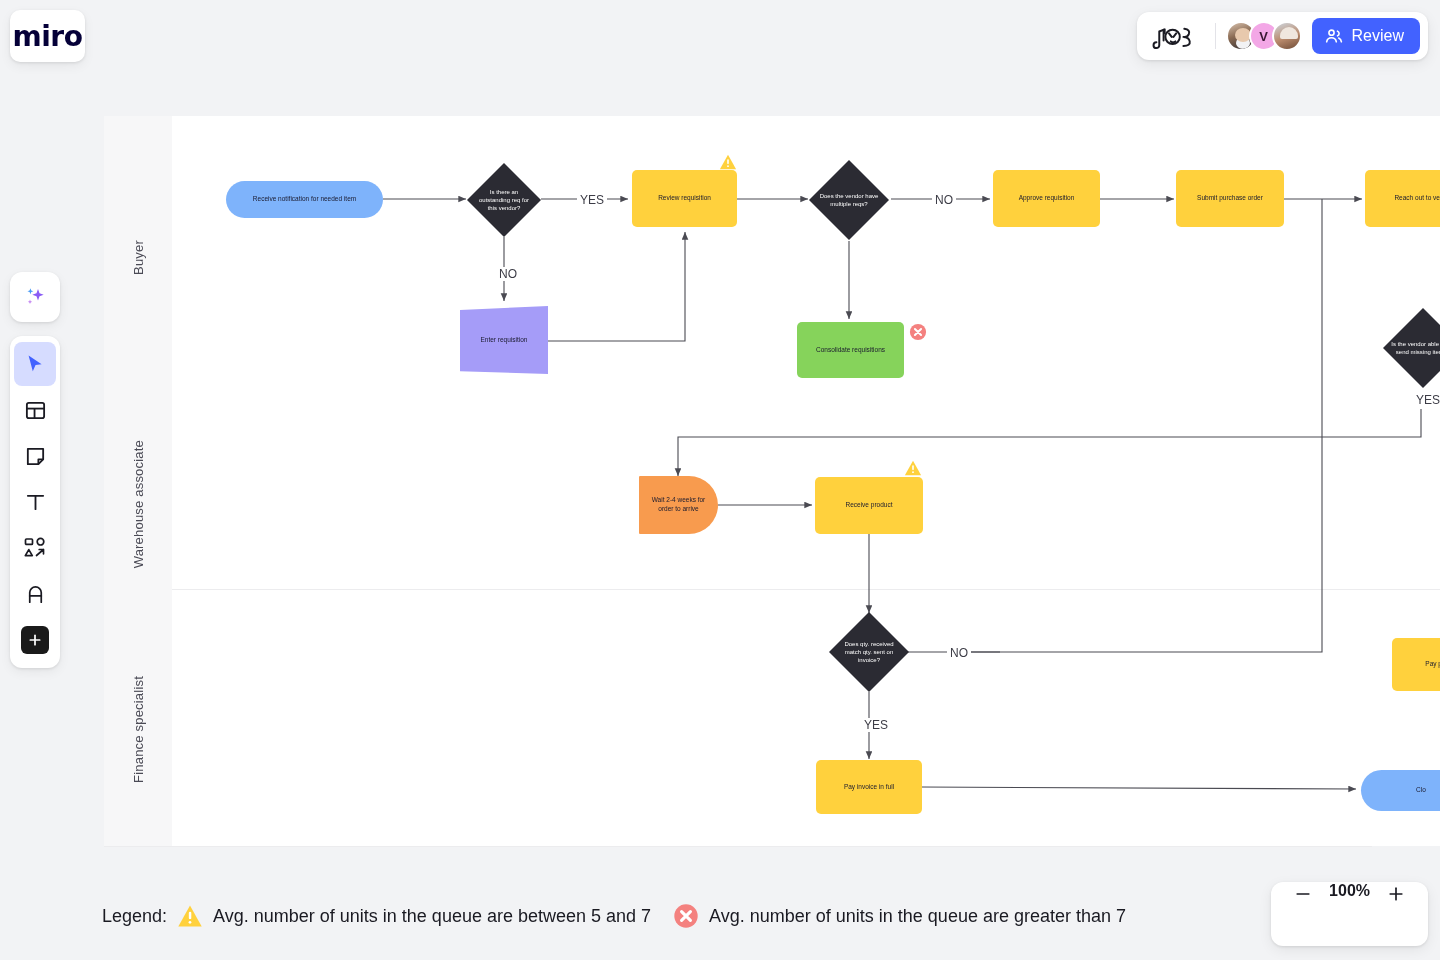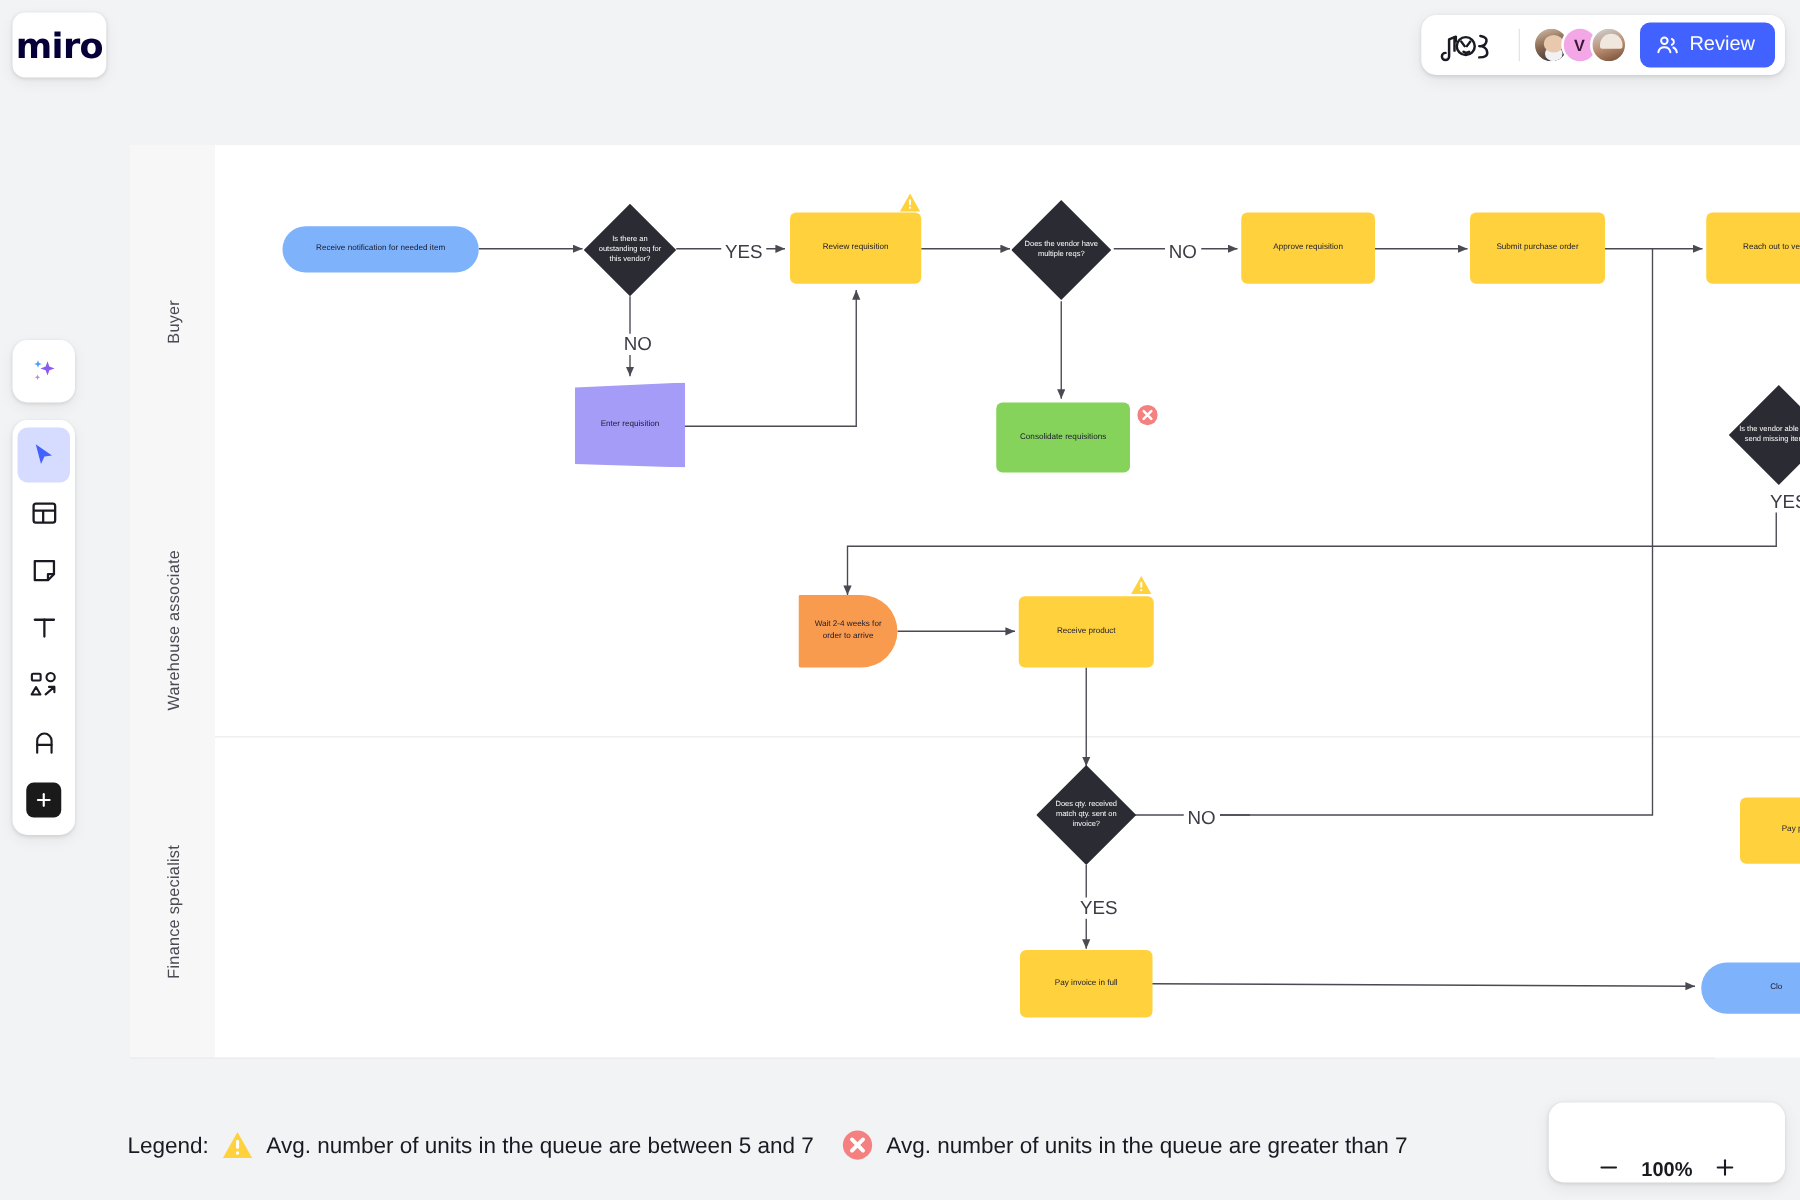--- a/index.html
+++ b/index.html
@@ -122,21 +122,21 @@
   .n-proc { background: #ffd13d; border-radius: 5px; }
   .n-green{ background: #86d35b; border-radius: 5px; }
   .n-orange{ background: #f89b4e; border-radius: 38px 999px 999px 38px; }
   .n-purple{ background:#a59cf8; }
   .n-dec {
     background: #2b2b33; color: #fff;
     clip-path: polygon(50% 0%, 100% 50%, 50% 100%, 0% 50%);
     font-size: 6px;
   }
   .edge-label {
-    position: absolute; font-size: 15px; color: #3c3c46;
+    position: absolute; font-size: 12px; color: #3c3c46;
     background: #fff; padding: 0 3px;
   }
   .badge {
     position: absolute; width: 18px; height: 18px;
     display:flex; align-items:center; justify-content:center;
   }
 
   
   .legend {
     position: absolute; left: 0; top: 888px;
@@ -146,22 +146,22 @@
     font-size: 18px; color: #1a1a22;
   }
   .legend-sym { display:inline-flex; align-items:center; justify-content:center; }
 
   
   .zoomctl {
     position: absolute; right: 12px; bottom: 14px;
     height: 64px; min-width: 150px;
     background: #fff; border-radius: 12px;
     box-shadow: 0 1px 3px rgba(0,0,0,.10), 0 4px 14px rgba(0,0,0,.07);
-    display: flex; align-items: flex-end; justify-content: space-between;
-    padding: 0 36px; gap: 14px;
+    display: flex; align-items: flex-start; justify-content: space-between;
+    padding: 0 20px; gap: 14px;
   }
   .zoom-val { font-size: 16px; font-weight: 700; color: #1a1a22; }
   .zbtn { cursor: pointer; display:flex; align-items:center; justify-content:center;
           width: 24px; height: 24px; }
 </style>
 </head>
 <body>
 
 <div id="app">
 

